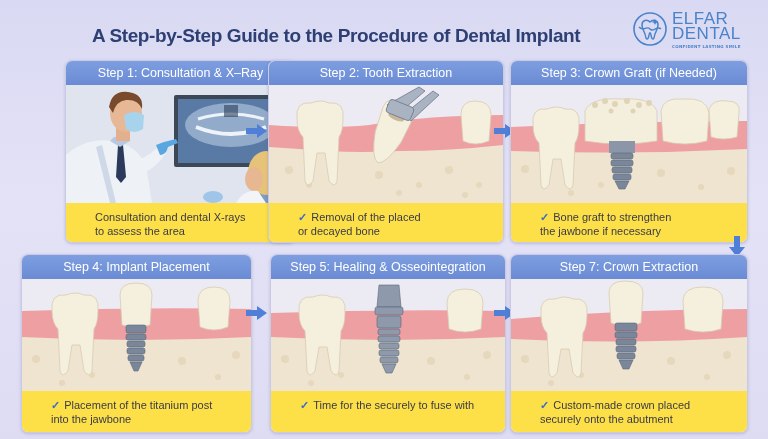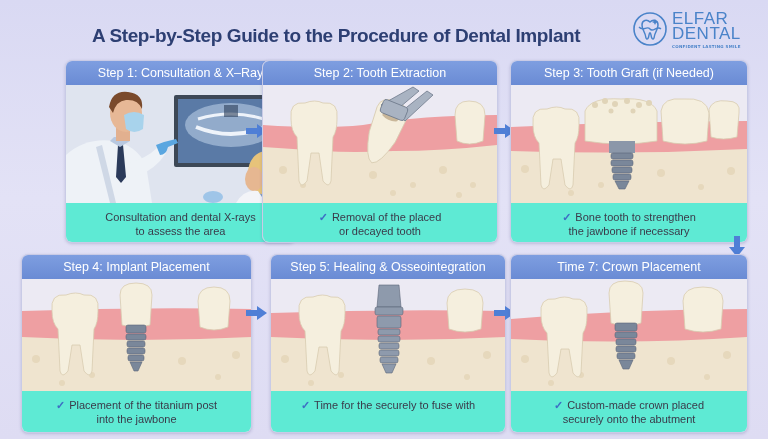--- a/index.html
+++ b/index.html
@@ -34,23 +34,24 @@
     border:1px solid #c9cbe6;
   }
   .card-header {
     height:24px; line-height:24px; text-align:center; color:#ffffff;
     background: linear-gradient(180deg, #7e9ee0 0%, #6a8bd4 100%);
     font-size:12.5px; white-space:nowrap;
     font-family:"Liberation Sans", sans-serif;
   }
   .card-illus { position:relative; height:118px; overflow:hidden; }
   .card-caption {
-    text-align:center; font-size:11px; color:#3a3a4a; line-height:14px;
+    font-size:11px; color:#3a3a4a; line-height:14px;
     padding-top:7px; font-family:"Liberation Sans", sans-serif;
-    background:#5eead4;
+    background:#fde047;
+    padding-left:29px;
   }
   .check { color:#3d6fc4; font-weight:bold; margin-right:4px; }
   .arrow {
     position:absolute;
   }
 </style>
 </head>
 <body>
 
 <div class="title">A Step-by-Step Guide to the Procedure of Dental Implant</div>
@@ -110,21 +111,21 @@
     <div>Consultation and dental X-rays</div>
     <div>to assess the area</div>
   </div>
 </div>
 
 <svg class="arrow" style="left:246px; top:124px;" width="22" height="14" viewBox="0 0 22 14">
   <rect x="0" y="4" width="12" height="6" fill="#4f7fd6"></rect>
   <polygon points="11,0 21,7 11,14" fill="#4f7fd6"></polygon>
 </svg>
 
-<div class="card" style="left:262px; top:60px; width:234px; height:181px;">
+<div class="card" style="left:268px; top:60px; width:234px; height:181px;">
   <div class="card-header">Step 2: Tooth Extraction</div>
   <div class="card-illus" style="background:#eceaf3;">
     <svg width="234" height="118" viewBox="0 0 234 118">
 
       <path d="M0 60 Q60 66 120 62 Q180 58 234 54 L234 118 L0 118 Z" fill="#efe4cf"></path>
       <g fill="#e3d3b4" opacity="0.7">
         <circle cx="20" cy="85" r="4"></circle>
           <circle cx="40" cy="100" r="3"></circle>
           <circle cx="110" cy="90" r="4"></circle>
         <circle cx="150" cy="100" r="3"></circle>
@@ -147,31 +148,31 @@
         <path d="M118 20 L150 2 L156 6 L130 28 Z"></path>
         <path d="M134 30 L164 6 L170 10 L142 36 Z"></path>
         <rect x="118" y="18" width="26" height="14" rx="3" transform="rotate(22 131 25)"></rect>
       </g>
 
       <path d="M192 30 Q192 16 206 16 Q222 16 222 30 L220 56 Q206 62 194 56 Z" fill="#f5efde" stroke="#d8cbb0" stroke-width="0.8"></path>
     </svg>
   </div>
   <div class="card-caption" style="height:32px;">
     <div><span class="check">✓</span><span>Removal of the placed</span></div>
-    <div>or decayed tooth</div>
+    <div>or decayed bone</div>
   </div>
 </div>
 
 <svg class="arrow" style="left:494px; top:124px;" width="22" height="14" viewBox="0 0 22 14">
   <rect x="0" y="4" width="12" height="6" fill="#4f7fd6"></rect>
   <polygon points="11,0 21,7 11,14" fill="#4f7fd6"></polygon>
 </svg>
 
 <div class="card" style="left:510px; top:60px; width:236px; height:181px;">
-  <div class="card-header">Step 3: Tooth Graft (if Needed)</div>
+  <div class="card-header">Step 3: Crown Graft (if Needed)</div>
   <div class="card-illus" style="background:#eceaf3;">
     <svg width="236" height="118" viewBox="0 0 236 118">
       <path d="M0 62 Q80 66 236 58 L236 118 L0 118 Z" fill="#efe4cf"></path>
       <g fill="#e3d3b4" opacity="0.7">
         <circle cx="14" cy="84" r="4"></circle>
           <circle cx="90" cy="100" r="3"></circle>
           <circle cx="150" cy="88" r="4"></circle>
         <circle cx="190" cy="102" r="3"></circle>
           <circle cx="220" cy="86" r="4"></circle>
           <circle cx="60" cy="108" r="3"></circle>
@@ -199,21 +200,21 @@
         <rect x="101" y="82" width="20" height="6" rx="2"></rect>
         <rect x="102" y="89" width="18" height="6" rx="2"></rect>
         <path d="M104 96 L118 96 L114 104 L108 104 Z"></path>
       </g>
 
       <path d="M150 26 Q152 12 172 14 Q196 12 198 28 L196 56 Q174 62 152 56 Z" fill="#f5efde" stroke="#d8cbb0" stroke-width="0.8"></path>
       <path d="M198 24 Q202 14 216 16 Q230 16 228 28 L226 52 Q212 56 200 52 Z" fill="#f5efde" stroke="#d8cbb0" stroke-width="0.8"></path>
     </svg>
   </div>
   <div class="card-caption" style="height:32px;">
-    <div><span class="check">✓</span><span>Bone tooth to strengthen</span></div>
+    <div><span class="check">✓</span><span>Bone graft to strengthen</span></div>
     <div>the jawbone if necessary</div>
   </div>
 </div>
 
 <svg class="arrow" style="left:729px; top:236px;" width="16" height="22" viewBox="0 0 16 22">
   <rect x="5" y="0" width="6" height="12" fill="#4f7fd6"></rect>
   <polygon points="0,11 16,11 8,21" fill="#4f7fd6"></polygon>
 </svg>
 
 <div class="card" style="left:21px; top:254px; width:229px; height:177px;">
@@ -293,21 +294,21 @@
     <div><span class="check">✓</span><span>Time for the securely to fuse with</span></div>
   </div>
 </div>
 
 <svg class="arrow" style="left:494px; top:306px;" width="22" height="14" viewBox="0 0 22 14">
   <rect x="0" y="4" width="12" height="6" fill="#4f7fd6"></rect>
   <polygon points="11,0 21,7 11,14" fill="#4f7fd6"></polygon>
 </svg>
 
 <div class="card" style="left:510px; top:254px; width:236px; height:177px;">
-  <div class="card-header">Time 7: Crown Placement</div>
+  <div class="card-header">Step 7: Crown Extraction</div>
   <div class="card-illus" style="height:112px; background:#eceaf3;">
     <svg width="236" height="112" viewBox="0 0 236 112">
       <path d="M0 54 Q118 60 236 52 L236 112 L0 112 Z" fill="#efe4cf"></path>
       <g fill="#e3d3b4" opacity="0.7">
         <circle cx="14" cy="80" r="4"></circle>
           <circle cx="70" cy="96" r="3"></circle>
           <circle cx="160" cy="82" r="4"></circle>
         <circle cx="196" cy="98" r="3"></circle>
           <circle cx="216" cy="76" r="4"></circle>
           <circle cx="40" cy="104" r="3"></circle>

